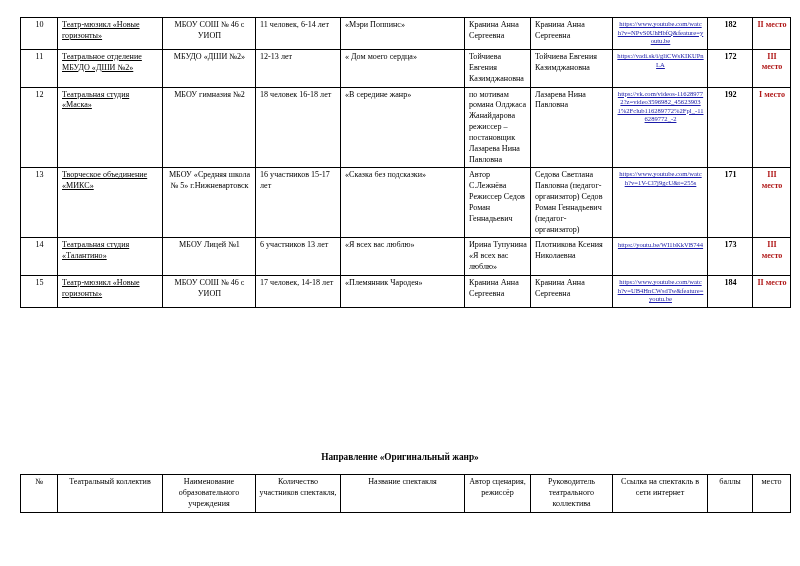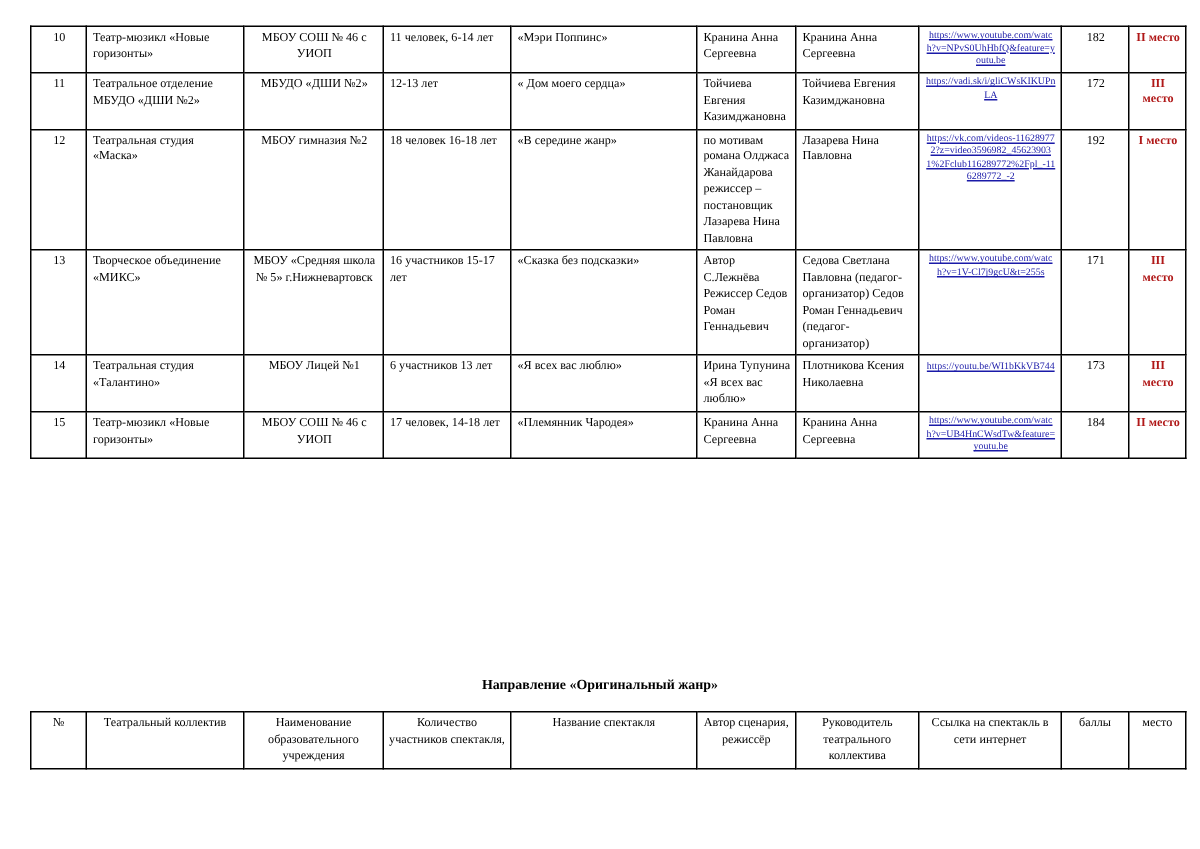--- a/index.html
+++ b/index.html
@@ -39,28 +39,28 @@
   }
 
   
   #results-table {
     position: absolute;
     left: 20px;
     top: 17px;
     width: 770px;
   }
   .c-num      { width: 37px;  text-align: center; }
-  .c-troupe   { width: 105px; }
+  .c-troupe   { width: 105px; text-decoration: underline; }
   .c-org      { width: 93px;  text-align: center; }
   .c-count    { width: 85px;  }
   .c-play     { width: 124px; margin-top: 20px; }
   .c-author   { width: 66px;  }
   .c-leader   { width: 82px;  }
   .c-link     { width: 95px;  text-align: center; }
-  .c-score    { width: 45px;  text-align: center; }
+  .c-score    { width: 45px;  text-align: center; font-weight: bold; }
   .c-place    { width: 38px;  text-align: center; }
 
   .link {
     color: #1a1aa8;
     text-decoration: underline;
     font-size: 6.6px;
     line-height: 1.3;
     word-break: break-all;
     display: inline-block;
     text-align: center;

